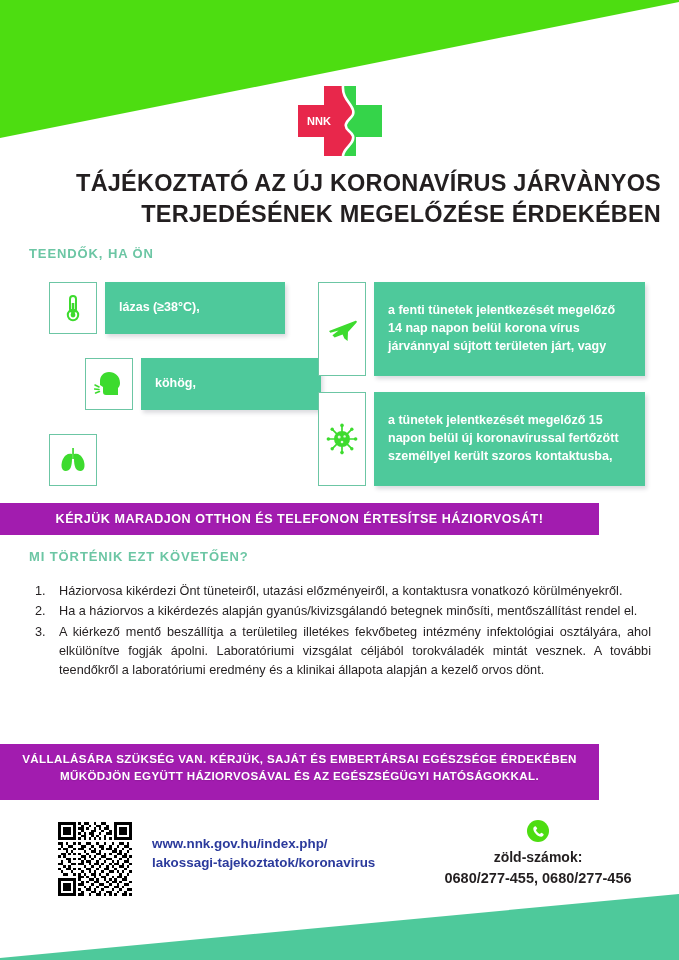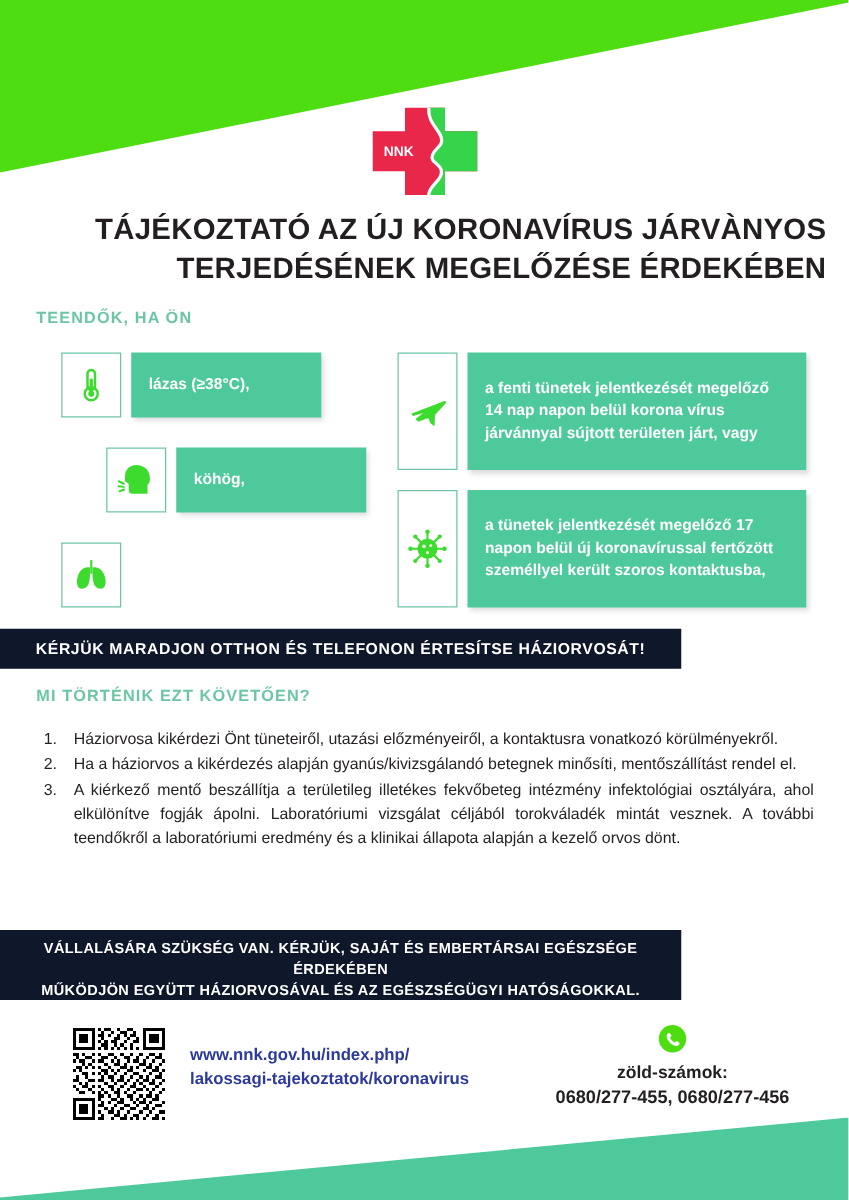--- a/index.html
+++ b/index.html
@@ -101,36 +101,36 @@
     font-weight: bold;
     font-size: 12.5px;
     line-height: 1.42;
     display: flex;
     align-items: center;
     padding: 6px 14px;
     box-sizing: border-box;
     margin-left: 8px;
     box-shadow: 2px 3px 4px rgba(80,80,100,0.20);
   }
-  .card.left  { left: 49px; width: 208px; }
+  .card.left  { left: 49px; width: 236px; }
   .card.right { left: 318px; width: 327px; }
 
   #card-fever    { top: 282px; height: 52px; }
   #card-cough    { top: 358px; height: 52px; padding-left: 36px; }
   #card-breath   { top: 434px; height: 52px; }
   #card-travel   { top: 282px; height: 94px; }
   #card-contact  { top: 392px; height: 94px; }
 
   .card .body.multiline { align-items: center; }
 
   
   .banner {
     position: absolute;
-    left: 0; width: 545px;
-    background: #0f172a;
+    left: 0; width: 599px;
+    background: #a21caf;
     color: #ffffff;
     font-weight: bold;
     text-align: center;
     box-sizing: border-box;
     text-shadow: 0 1px 1px rgba(0,0,0,0.10);
   }
   #banner-stayhome {
     top: 503px; height: 32px;
     font-size: 12.6px;
     letter-spacing: 0.5px;
@@ -325,21 +325,21 @@
           <circle cx="25.8" cy="6.2" r="1.7"></circle>
             <circle cx="6.2" cy="25.8" r="1.7"></circle>
         </g>
         <g fill="#ffffff" opacity="0.85">
           <circle cx="13.2" cy="14" r="1.5"></circle>
             <circle cx="18.6" cy="13.4" r="1.2"></circle>
           <circle cx="16" cy="19" r="1.3"></circle>
         </g>
       </svg>
     </div>
-    <div class="body multiline">a tünetek jelentkezését megelőző 17 napon belül új koronavírussal fertőzött személlyel került szoros kontaktusba,</div>
+    <div class="body multiline">a tünetek jelentkezését megelőző 15 napon belül új koronavírussal fertőzött személlyel került szoros kontaktusba,</div>
   </div>
 
   <div class="banner" id="banner-stayhome">KÉRJÜK MARADJON OTTHON  ÉS TELEFONON ÉRTESÍTSE HÁZIORVOSÁT!</div>
 
   <div class="sec-head" id="head-mi">MI TÖRTÉNIK EZT KÖVETŐEN?</div>
 
   <div class="steps">
     <div class="step">
       <div class="num">1.</div>
       <div class="txt">Háziorvosa kikérdezi Önt tüneteiről, utazási előzményeiről, a kontaktusra vonatkozó körülményekről.</div>

